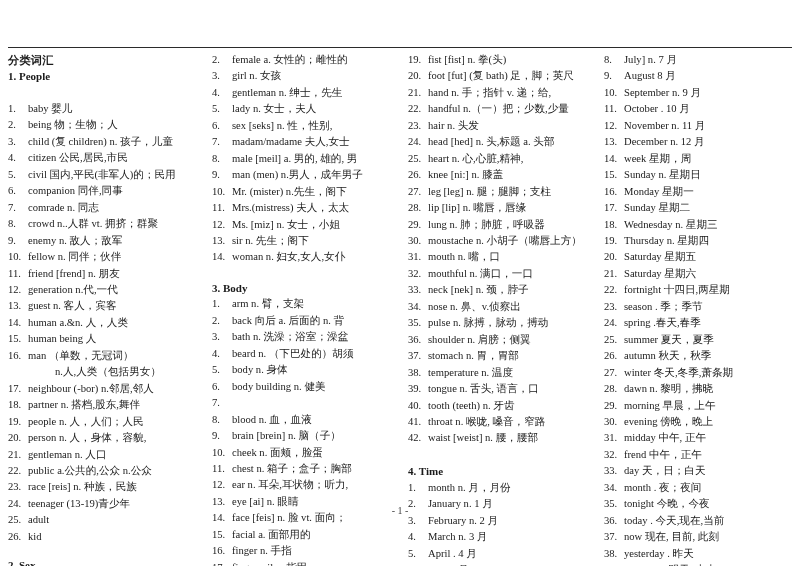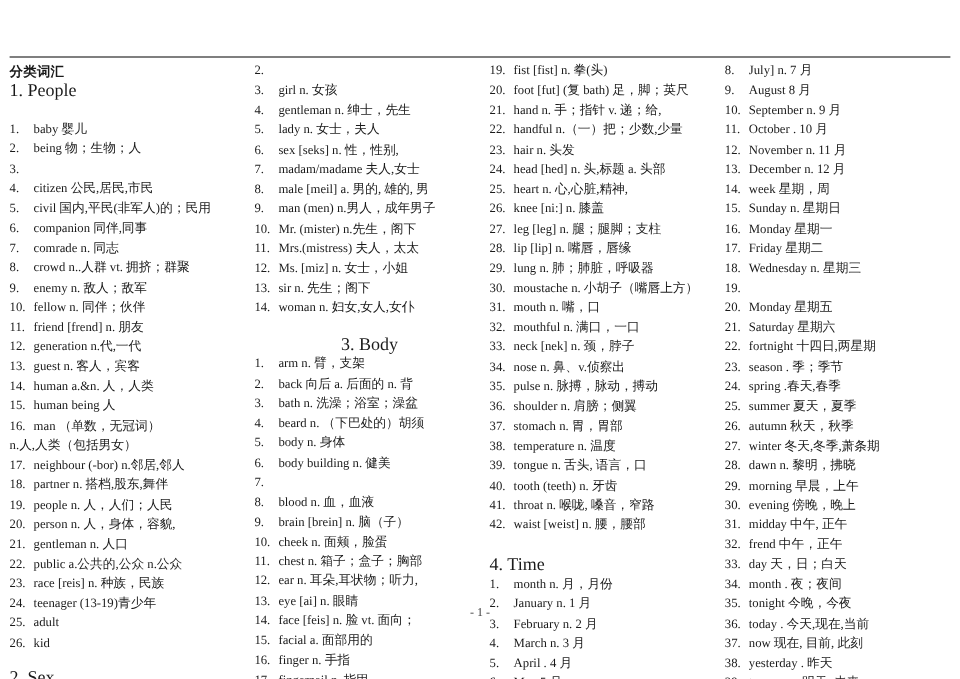--- a/index.html
+++ b/index.html
@@ -46,46 +46,47 @@
   .col-3 { width: 196px; padding-right: 4px; }
   .col-4 { width: 190px; padding-right: 0px; }
 
   .doc-title {
     font-weight: bold;
     font-size: 11.2px;
     line-height: 16px;
     letter-spacing: 0.2px;
   }
   .sec-head {
-    font-weight: normal;
-    font-size: 15px;
+    font-weight: bold;
+    font-size: 11px;
     line-height: 16.6px;
     white-space: nowrap;
   }
-  .sec-head.spaced-above { margin-top: 14px; text-align: center; }
+  .sec-head.spaced-above { margin-top: 14px; }
   .sec-head.tiny-gap { margin-top: 12px; }
 
   .entry {
     display: flex;
     font-size: 10.6px;
     line-height: 16.45px;
     white-space: nowrap;
   }
   .entry .num {
     width: 20px;
     flex: 0 0 20px;
     text-align: left;
   }
   .entry .txt {
     flex: 1 1 auto;
   }
   .plain-line {
     font-size: 10.6px;
     line-height: 16.45px;
     white-space: nowrap;
+    text-align: center;
   }
   .blank-line {
     height: 16.45px;
   }
   .footer {
     position: absolute;
     left: 0;
     right: 0;
     top: 505px;
     text-align: center;
@@ -109,20 +110,21 @@
       <div class="entry">
           <span class="num">1.</span>
           <span class="txt">baby   婴儿</span>
         </div>
       <div class="entry">
           <span class="num">2.</span>
           <span class="txt">being  物；生物；人</span>
         </div>
       <div class="entry">
           <span class="num">3.</span>
+          <span class="txt">child (复 children) n. 孩子，儿童</span>
         </div>
       <div class="entry">
           <span class="num">4.</span>
           <span class="txt">citizen   公民,居民,市民</span>
         </div>
       <div class="entry">
           <span class="num">5.</span>
           <span class="txt">civil 国内,平民(非军人)的；民用</span>
         </div>
       <div class="entry">
@@ -210,20 +212,21 @@
           <span class="num">26.</span>
           <span class="txt">kid</span>
         </div>
       <div class="sec-head tiny-gap">2. Sex</div>
 
     </div>
 
     <div class="col col-2">
       <div class="entry">
           <span class="num">2.</span>
+          <span class="txt">female   a. 女性的；雌性的</span>
         </div>
       <div class="entry">
           <span class="num">3.</span>
           <span class="txt">girl   n. 女孩</span>
         </div>
       <div class="entry">
           <span class="num">4.</span>
           <span class="txt">gentleman n. 绅士，先生</span>
         </div>
       <div class="entry">
@@ -495,32 +498,33 @@
       <div class="entry">
           <span class="num">15.</span>
           <span class="txt">Sunday   n. 星期日</span>
         </div>
       <div class="entry">
           <span class="num">16.</span>
           <span class="txt">Monday         星期一</span>
         </div>
       <div class="entry">
           <span class="num">17.</span>
-          <span class="txt">Friday         星期二</span>
+          <span class="txt">Sunday         星期二</span>
         </div>
       <div class="entry">
           <span class="num">18.</span>
           <span class="txt">Wednesday n. 星期三</span>
         </div>
       <div class="entry">
           <span class="num">19.</span>
+          <span class="txt">Thursday n. 星期四</span>
         </div>
       <div class="entry">
           <span class="num">20.</span>
-          <span class="txt">Monday     星期五</span>
+          <span class="txt">Saturday     星期五</span>
         </div>
       <div class="entry">
           <span class="num">21.</span>
           <span class="txt">Saturday         星期六</span>
         </div>
       <div class="entry">
           <span class="num">22.</span>
           <span class="txt">fortnight    十四日,两星期</span>
         </div>
       <div class="entry">

